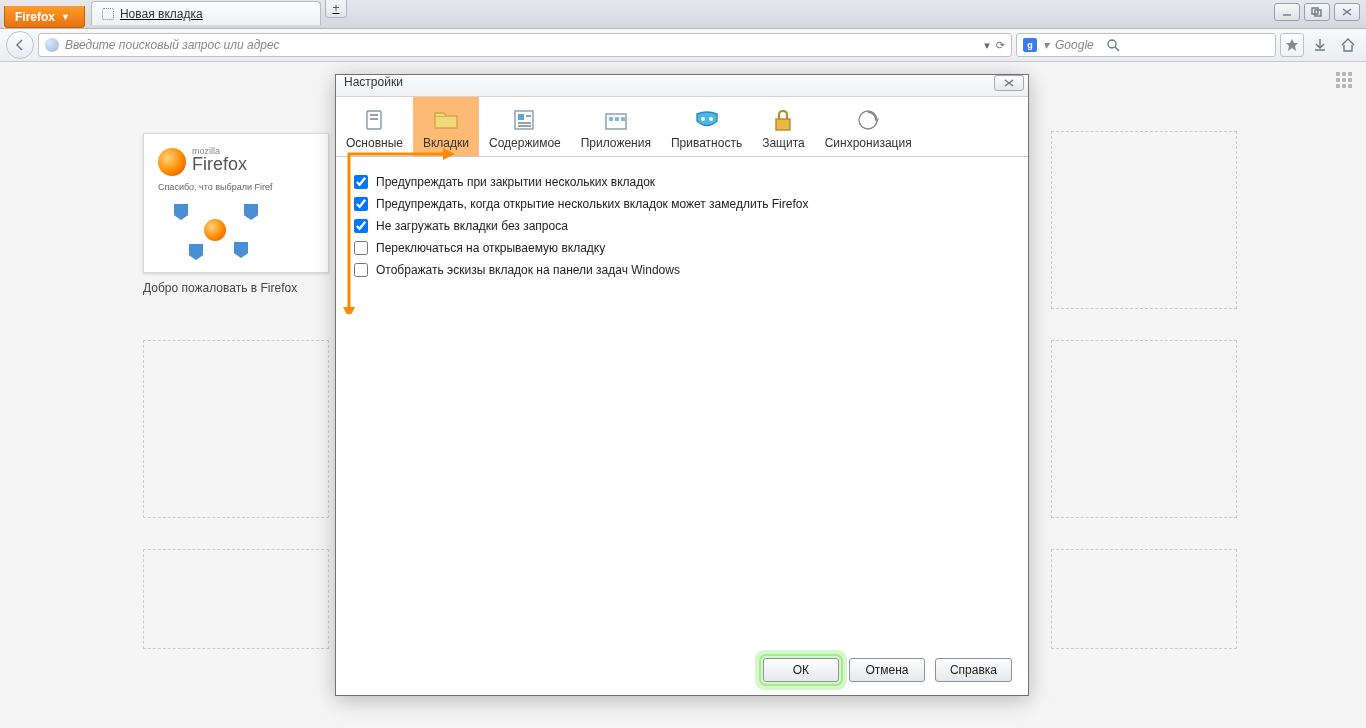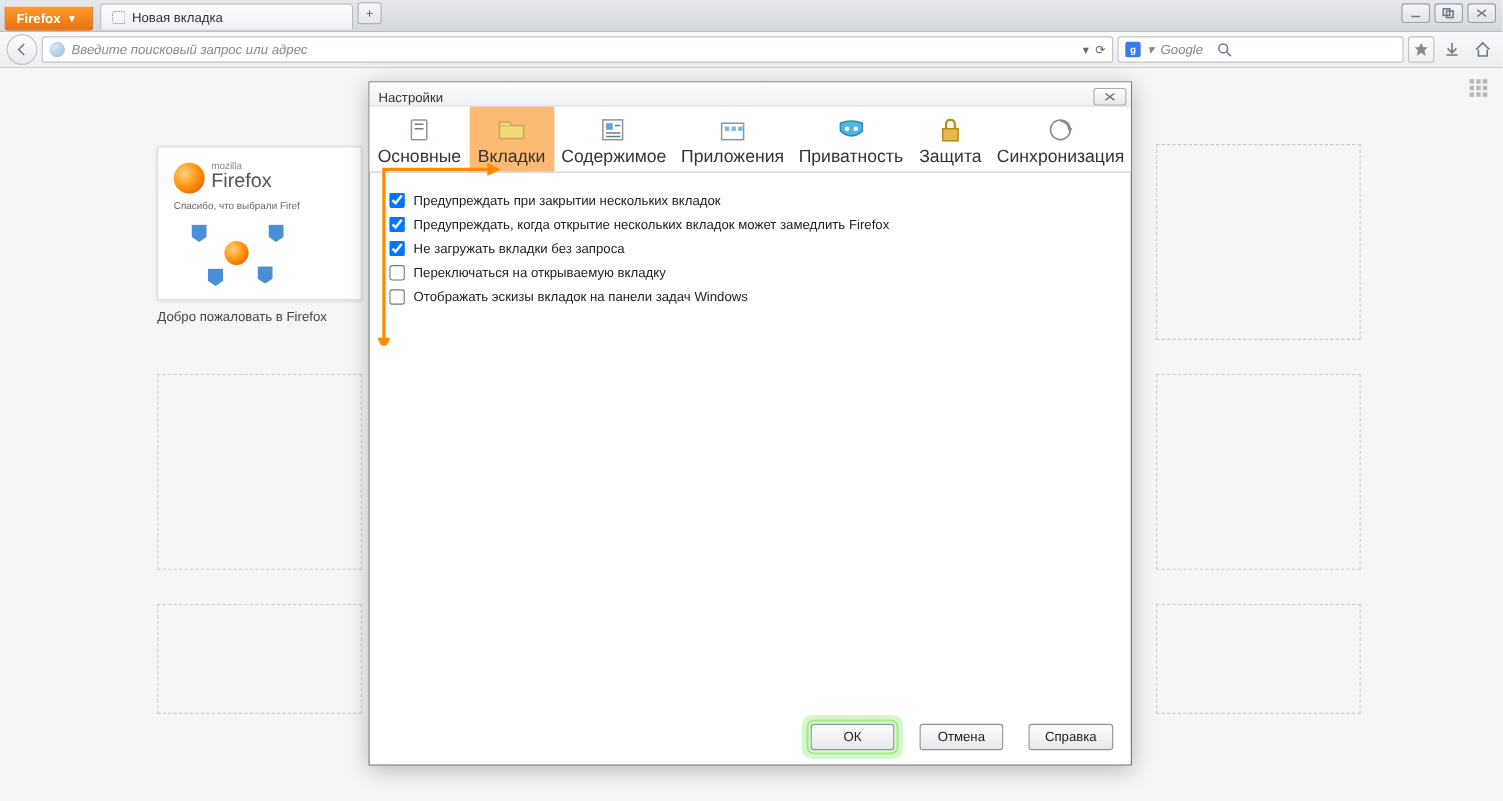--- a/index.html
+++ b/index.html
@@ -33,24 +33,25 @@
   border-radius: 0 0 4px 4px;
   margin-left: 4px;
   display: flex;
   align-items: center;
   gap: 6px;
   height: 22px;
 }
 .ff-menu-btn .caret { font-size: 9px; }
 .tabbar {
   display: flex;
-  align-items: center;
+  align-items: flex-start;
   margin-left: 6px;
   flex: 1;
   height: 100%;
+  text-decoration: underline;
 }
 .tab {
   display: flex;
   align-items: center;
   gap: 6px;
   padding: 4px 10px;
   height: 24px;
   background: linear-gradient(#fdfdfe, #eef0f4);
   border: 1px solid #b8bbc0;
   border-bottom: none;
@@ -222,21 +223,21 @@
   border: 1px solid #707278;
   box-shadow: 0 4px 20px rgba(0,0,0,0.25);
   display: flex;
   flex-direction: column;
 }
 .dlg-titlebar {
   height: 22px;
   background: linear-gradient(#fcfcfd,#eef0f3);
   border-bottom: 1px solid #d2d4d8;
   display: flex;
-  align-items: flex-end;
+  align-items: flex-start;
   padding: 0 4px 0 8px;
   font-size: 12px;
   color: #333;
 }
 .dlg-titlebar .title-spacer { flex: 1; }
 .dlg-close {
   width: 30px; height: 16px;
   border: 1px solid #a7aab0;
   border-radius: 3px;
   background: linear-gradient(#fdfdfe,#e6e8eb);
@@ -251,21 +252,21 @@
   align-items: stretch;
   background: #fff;
   position: relative;
 }
 .dlg-tab {
   display: flex;
   flex-direction: column;
   align-items: center;
   justify-content: center;
   padding: 4px 10px 2px;
-  font-size: 16px;
+  font-size: 12px;
   color: #333;
   gap: 2px;
   cursor: pointer;
   min-width: 60px;
 }
 .dlg-tab.active {
   background: #fdba74;
 }
 .dlg-tab .ticon {
   width: 30px; height: 28px;
@@ -285,21 +286,21 @@
   color: #222;
 }
 .checkline input {
   width: 14px; height: 14px;
 }
 .dlg-footer {
   height: 44px;
   display: flex;
   justify-content: flex-end;
   align-items: center;
-  gap: 23px;
+  gap: 10px;
   padding: 0 16px 6px;
 }
 .btn {
   min-width: 76px;
   height: 24px;
   border: 1px solid #8f9298;
   border-radius: 3px;
   background: linear-gradient(#fdfdfe,#e6e8eb);
   font-size: 12px;
   color: #222;

